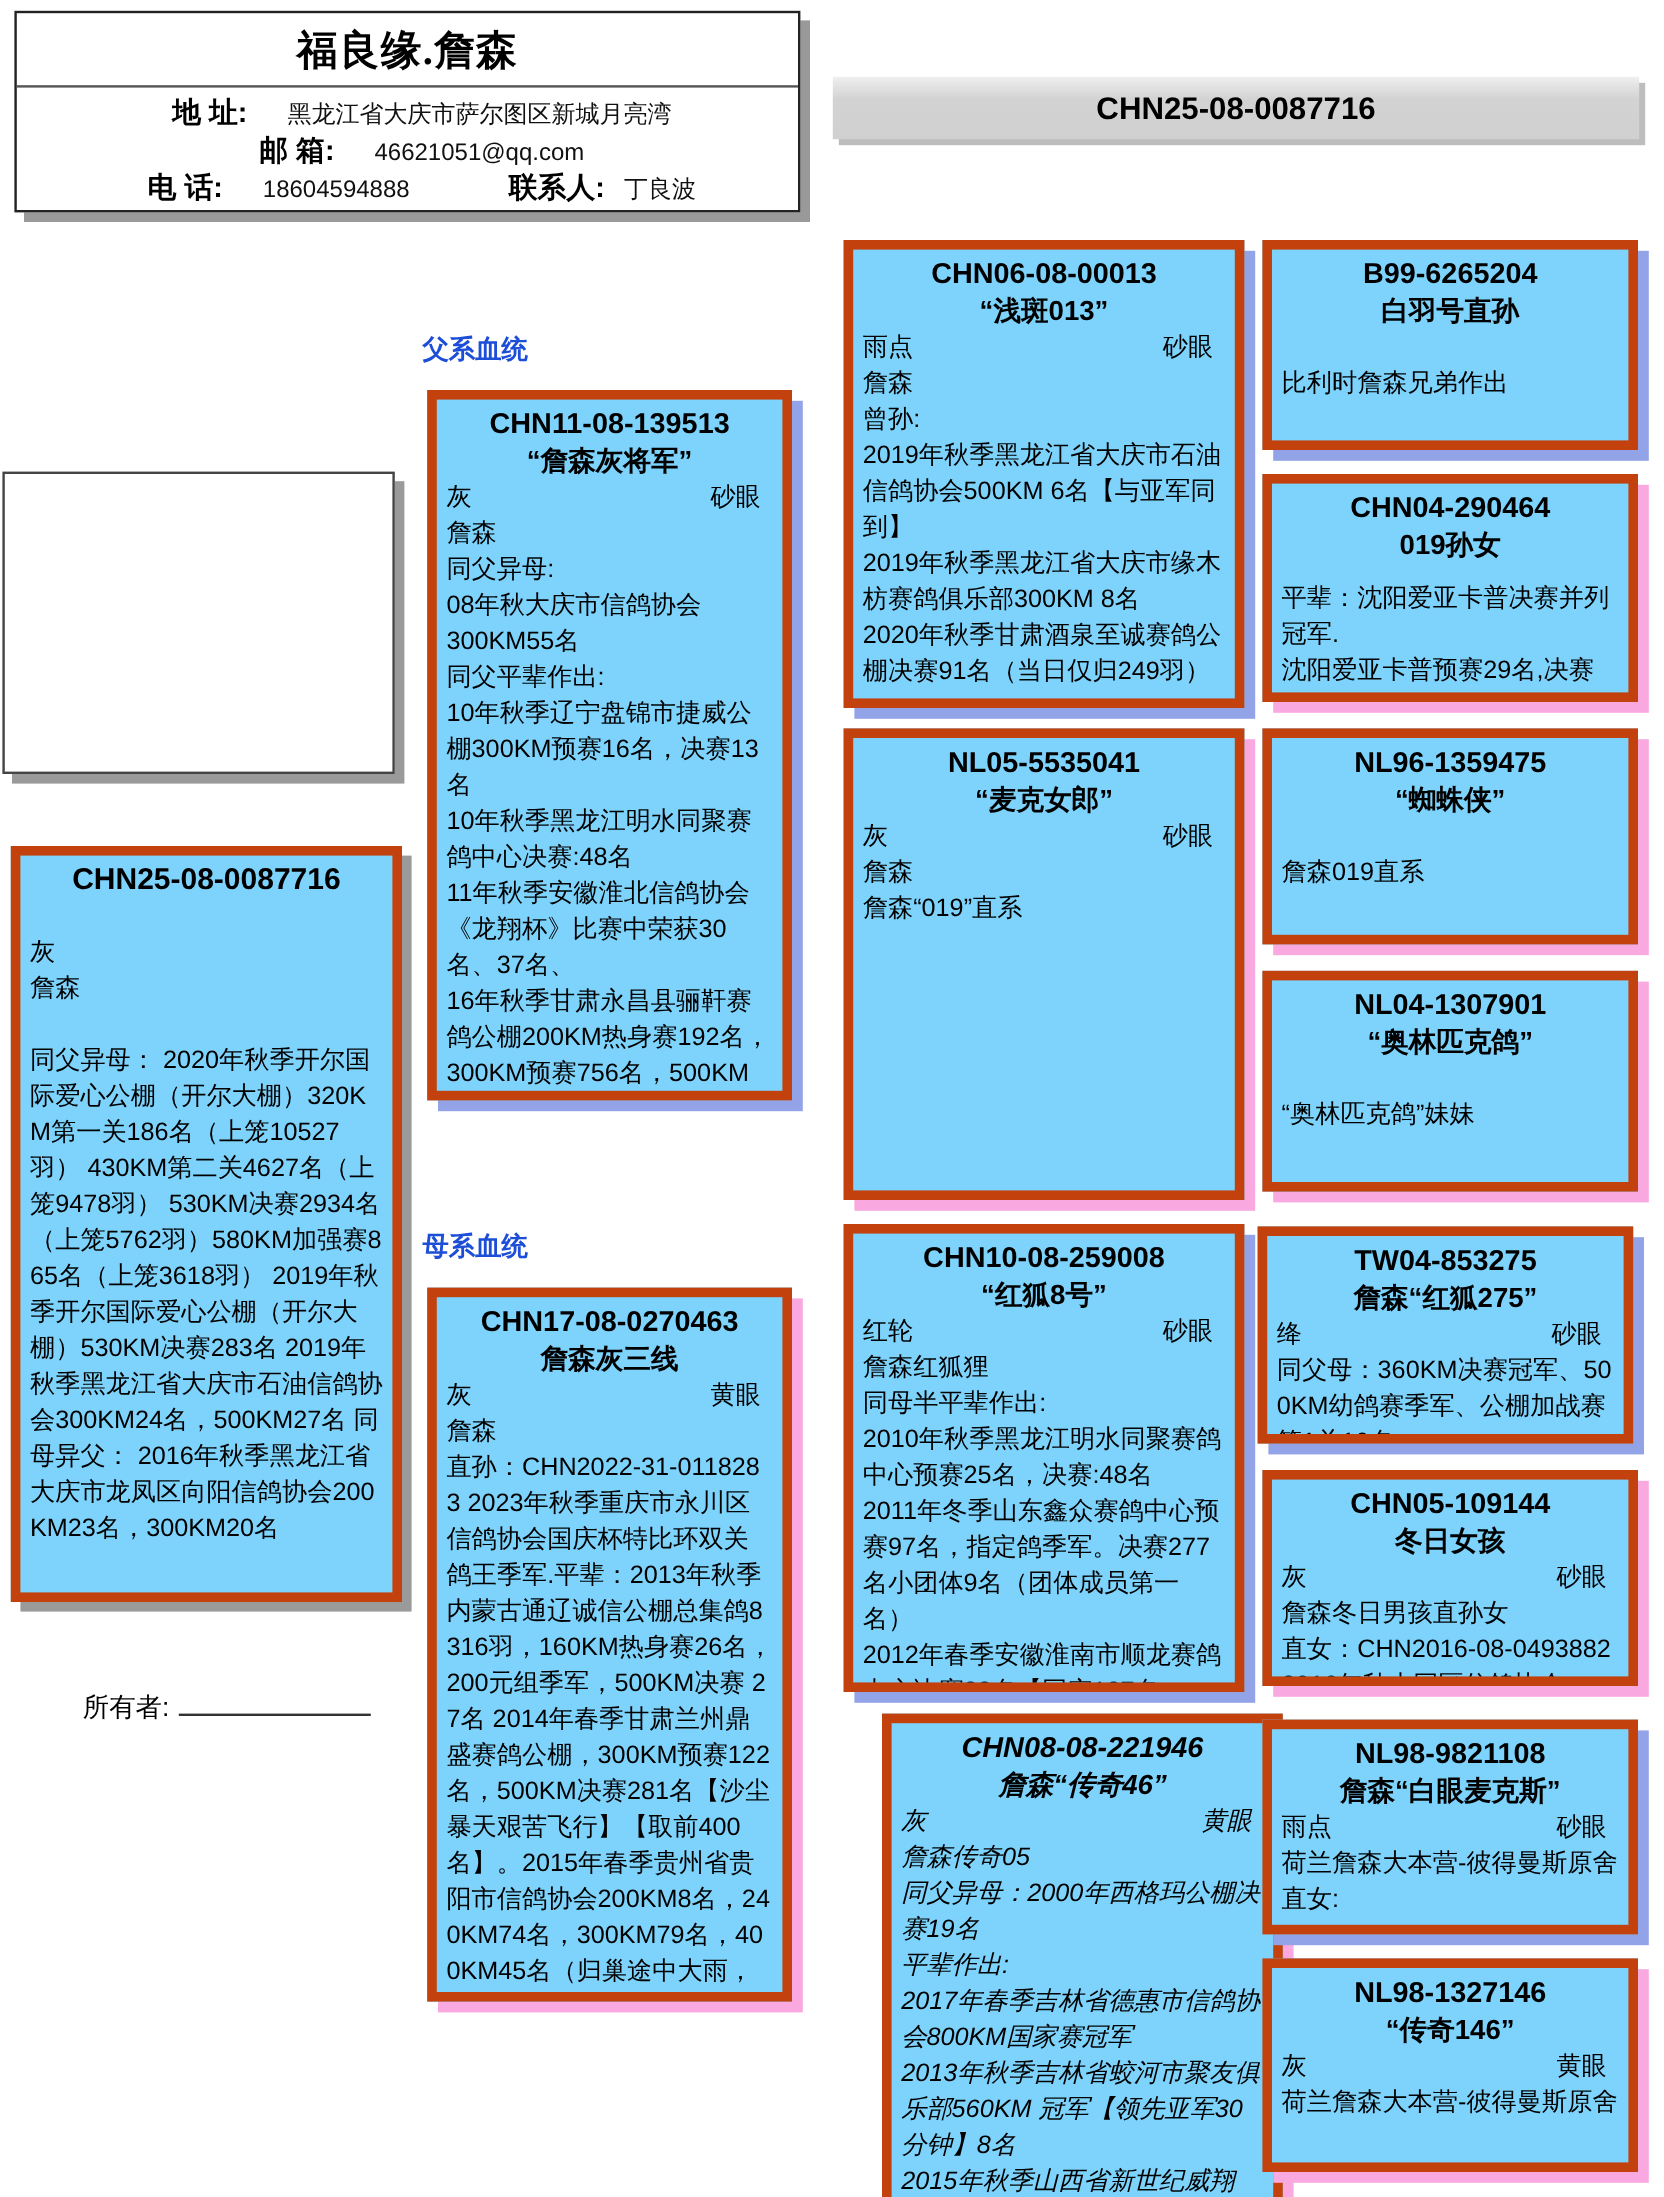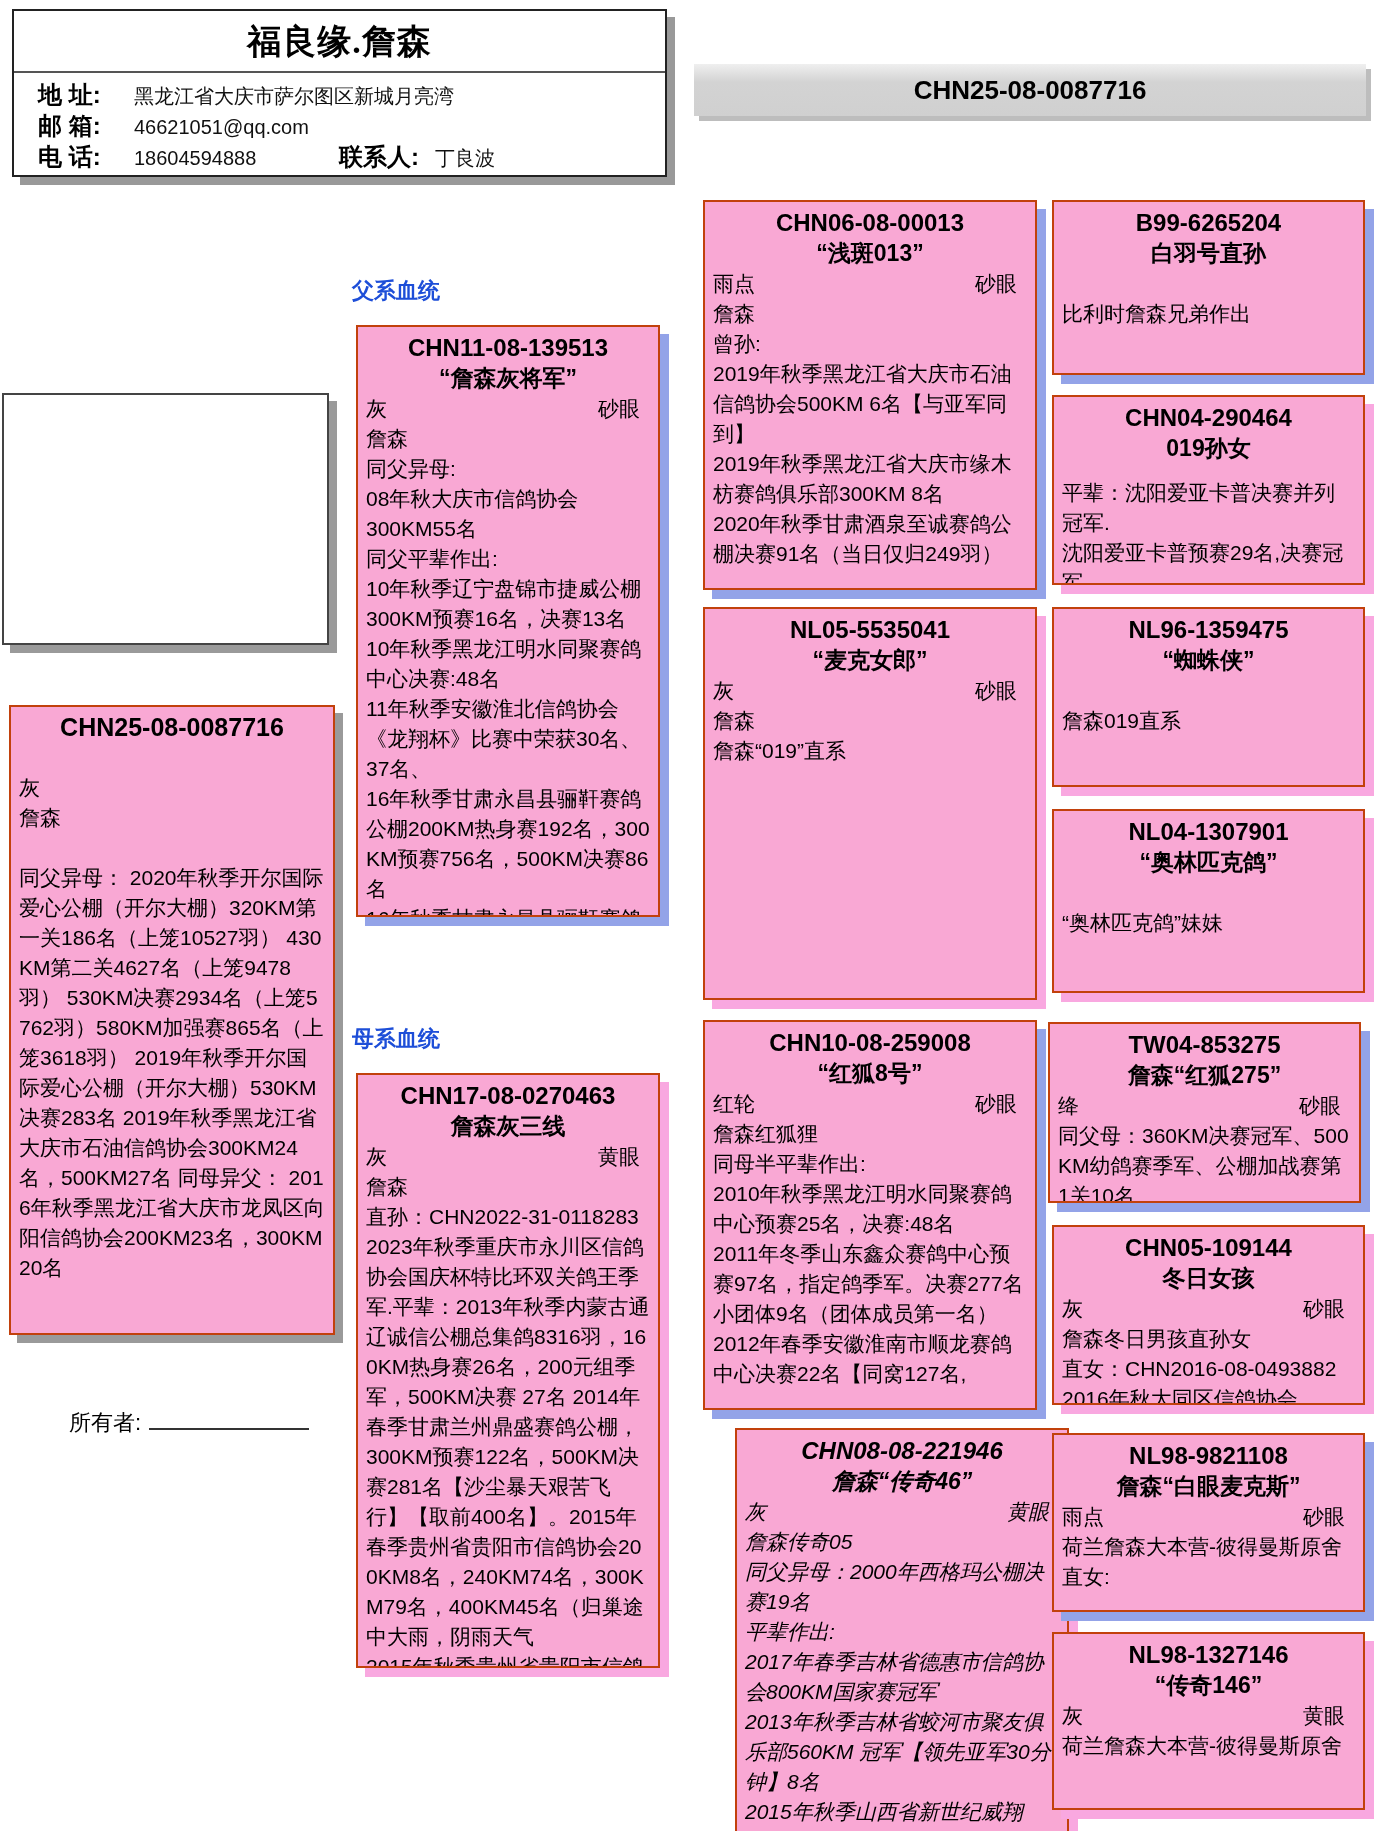--- a/index.html
+++ b/index.html
@@ -4,34 +4,34 @@
 <style>
   html,body{margin:0;padding:0;background:#fff;}
   body{width:1387px;height:1831px;position:relative;overflow:hidden;
        font-family:"Liberation Sans","DejaVu Sans",sans-serif;color:#000;}
   .abs{position:absolute;}
   
   .header-box{left:12px;top:9px;width:655px;height:168px;border:2px solid #222;
       background:#fff;box-shadow:8px 8px 0 0 #999;box-sizing:border-box;}
   .header-title{font-size:34px;font-weight:bold;text-align:center;margin:8px 0 6px 0;letter-spacing:1px;font-family:Liberation Serif, serif;}
   .header-rule{border:none;border-top:2px solid #555;margin:0 0 8px 0;}
-  .hrow{display:flex;align-items:baseline;padding:0 0 2px 24px;line-height:27px;}
+  .hrow{display:flex;align-items:baseline;padding:0 0 2px 24px;line-height:27px;justify-content:center;}
   .hlabel{font-size:24px;font-weight:bold;width:96px;flex:0 0 auto;}
   .hvalue{font-size:20px;color:#111;}
   .hvalue.phone{width:205px;flex:0 0 auto;}
   
   .ring-bar{left:694px;top:64px;width:672px;height:52px;
       background:linear-gradient(#efefef,#d3d3d3 35%,#d0d0d0);
       box-shadow:5px 5px 0 0 #bdbdbd;
       font-size:26px;font-weight:bold;text-align:center;line-height:52px;}
   
   .photo-box{left:2px;top:393px;width:327px;height:252px;border:2px solid #444;
       background:#fff;box-shadow:8px 8px 0 0 #9a9a9a;box-sizing:border-box;}
   
-  .pbox{border:2px solid #c2410c;background:#f9a8d4;box-sizing:border-box;
+  .pbox{border:8px solid #c2410c;background:#7dd3fc;box-sizing:border-box;
       overflow:hidden;padding:5px 8px 4px 8px;}
   .pbox.blue{box-shadow:9px 9px 0 0 #93a3e8;}
   .pbox.pink{box-shadow:9px 9px 0 0 #f9a8e0;}
   .pbox.gray{box-shadow:8px 8px 0 0 #9a9a9a;}
   .ring{font-size:24px;font-weight:bold;text-align:center;line-height:31px;}
   .pname{font-size:23px;font-weight:bold;text-align:center;line-height:31px;}
   .eyeline{display:flex;justify-content:space-between;font-size:21px;
       line-height:30px;min-height:30px;padding-right:10px;}
   .pbody{font-size:21px;line-height:30px;white-space:pre-wrap;word-break:break-all;}
   

